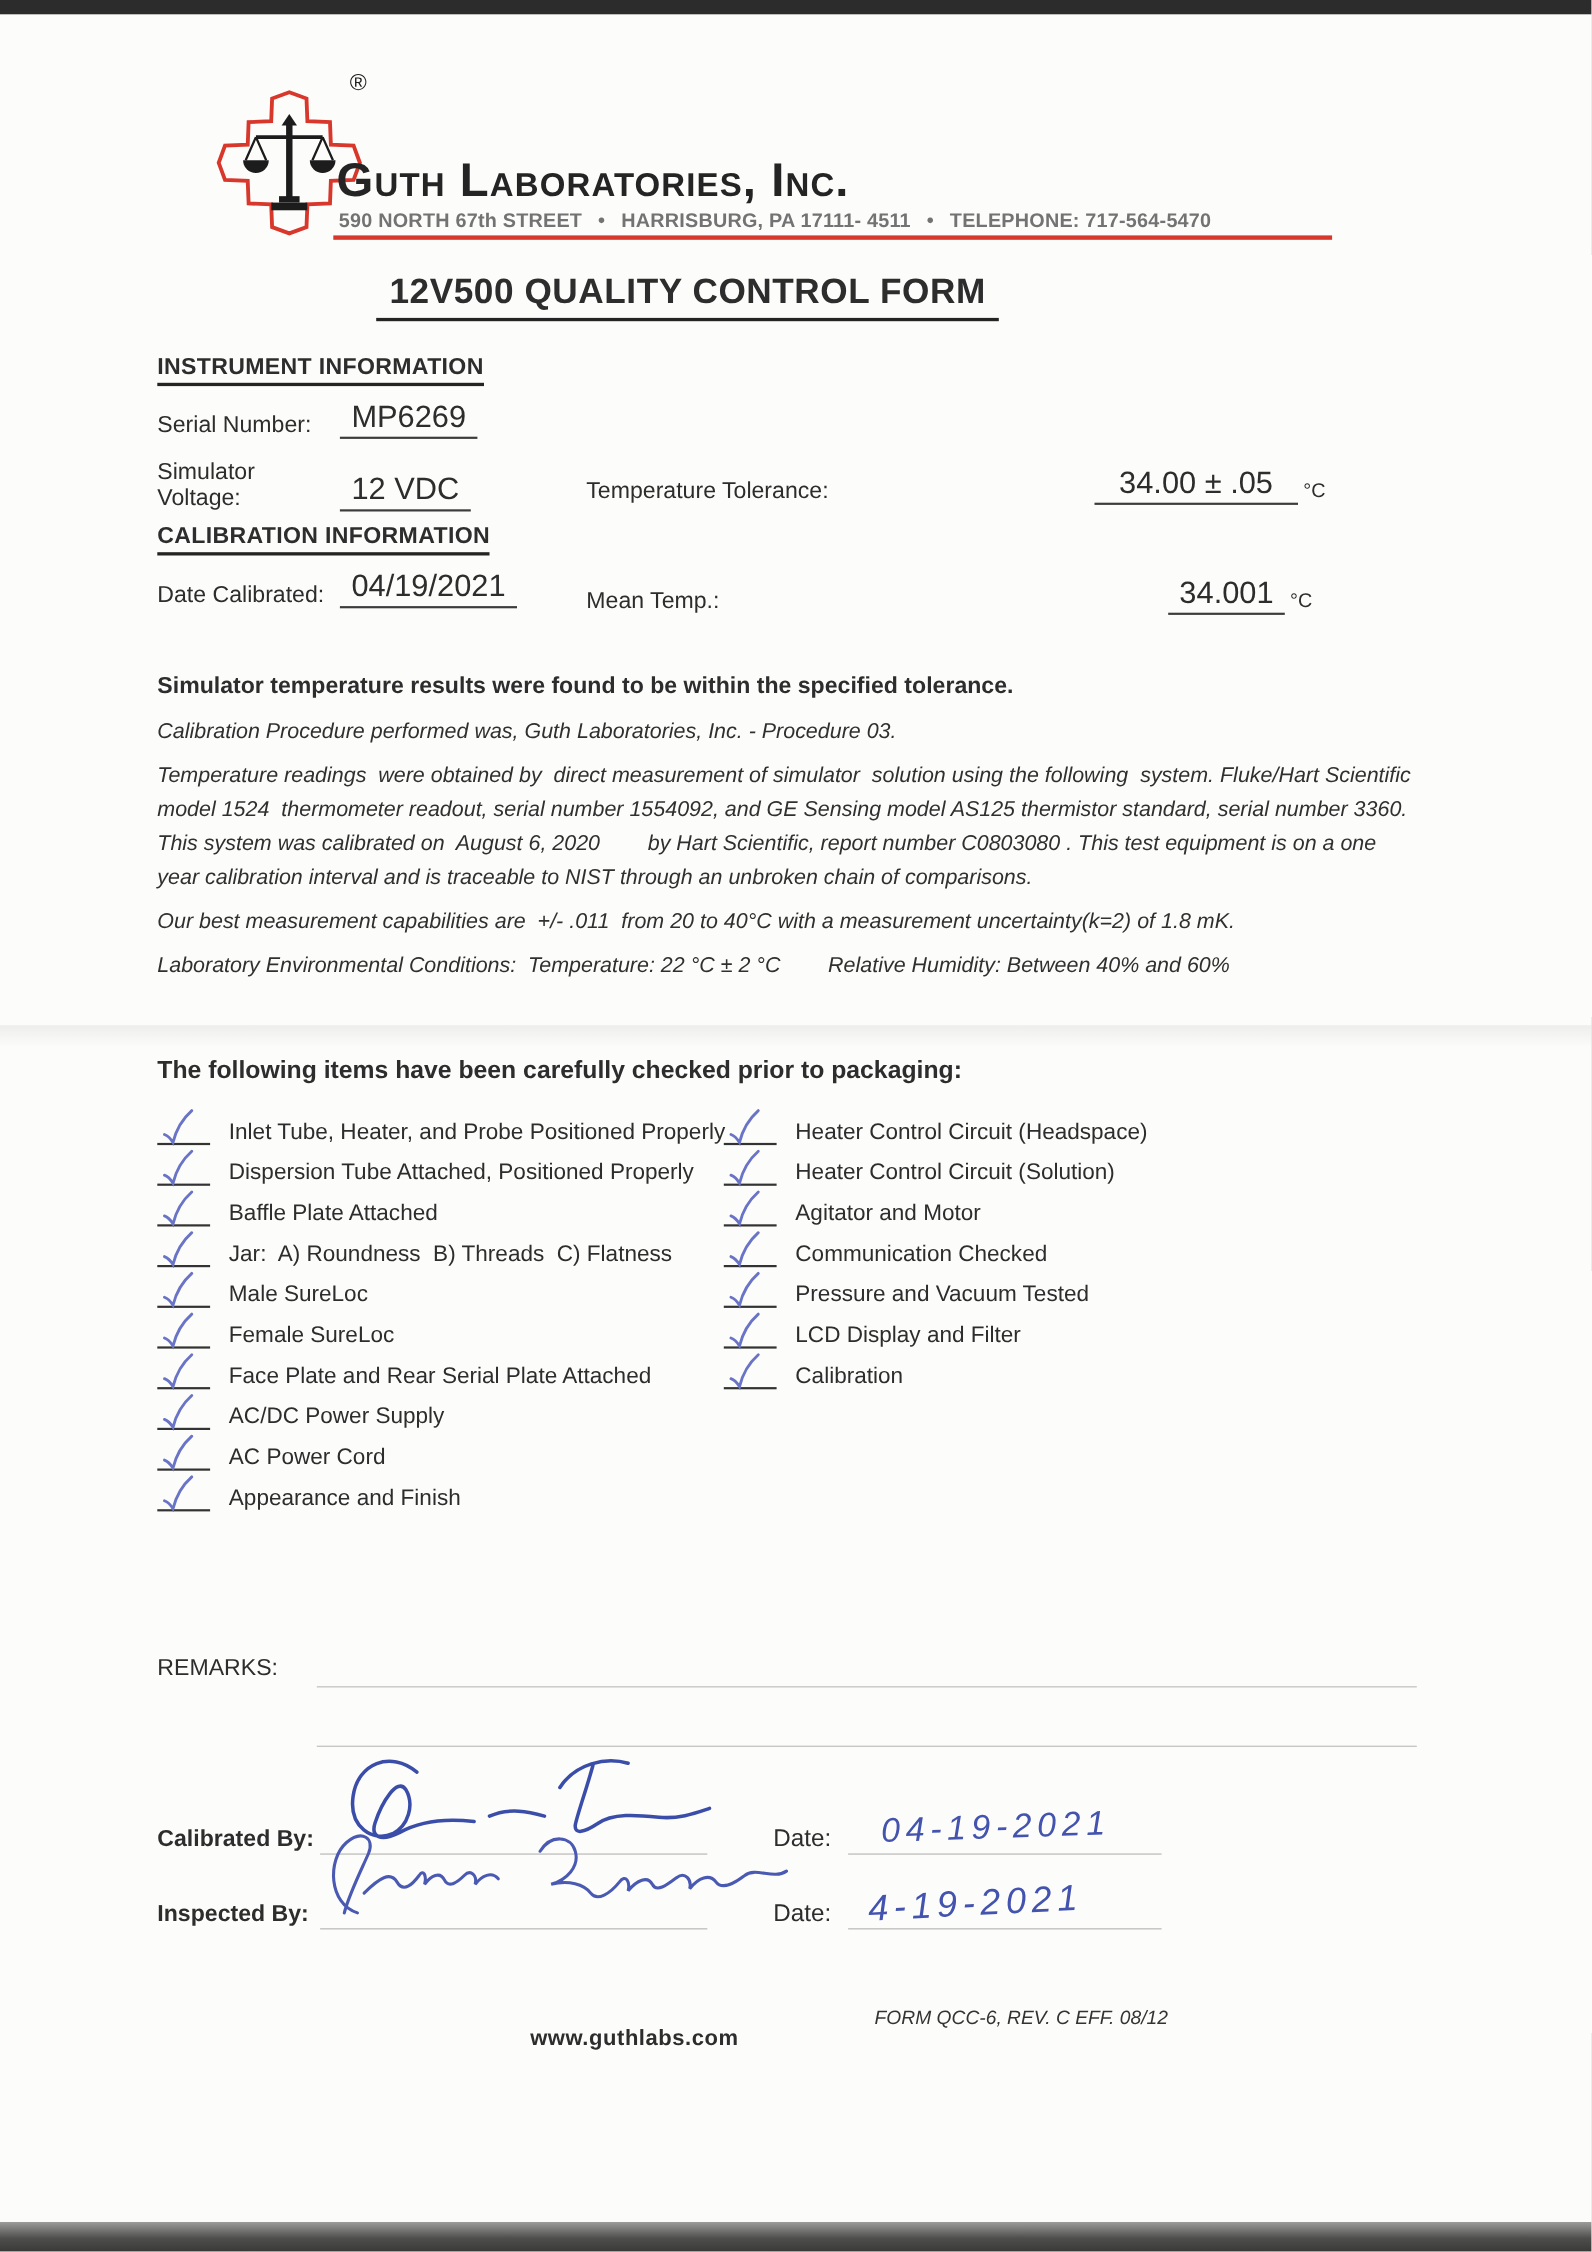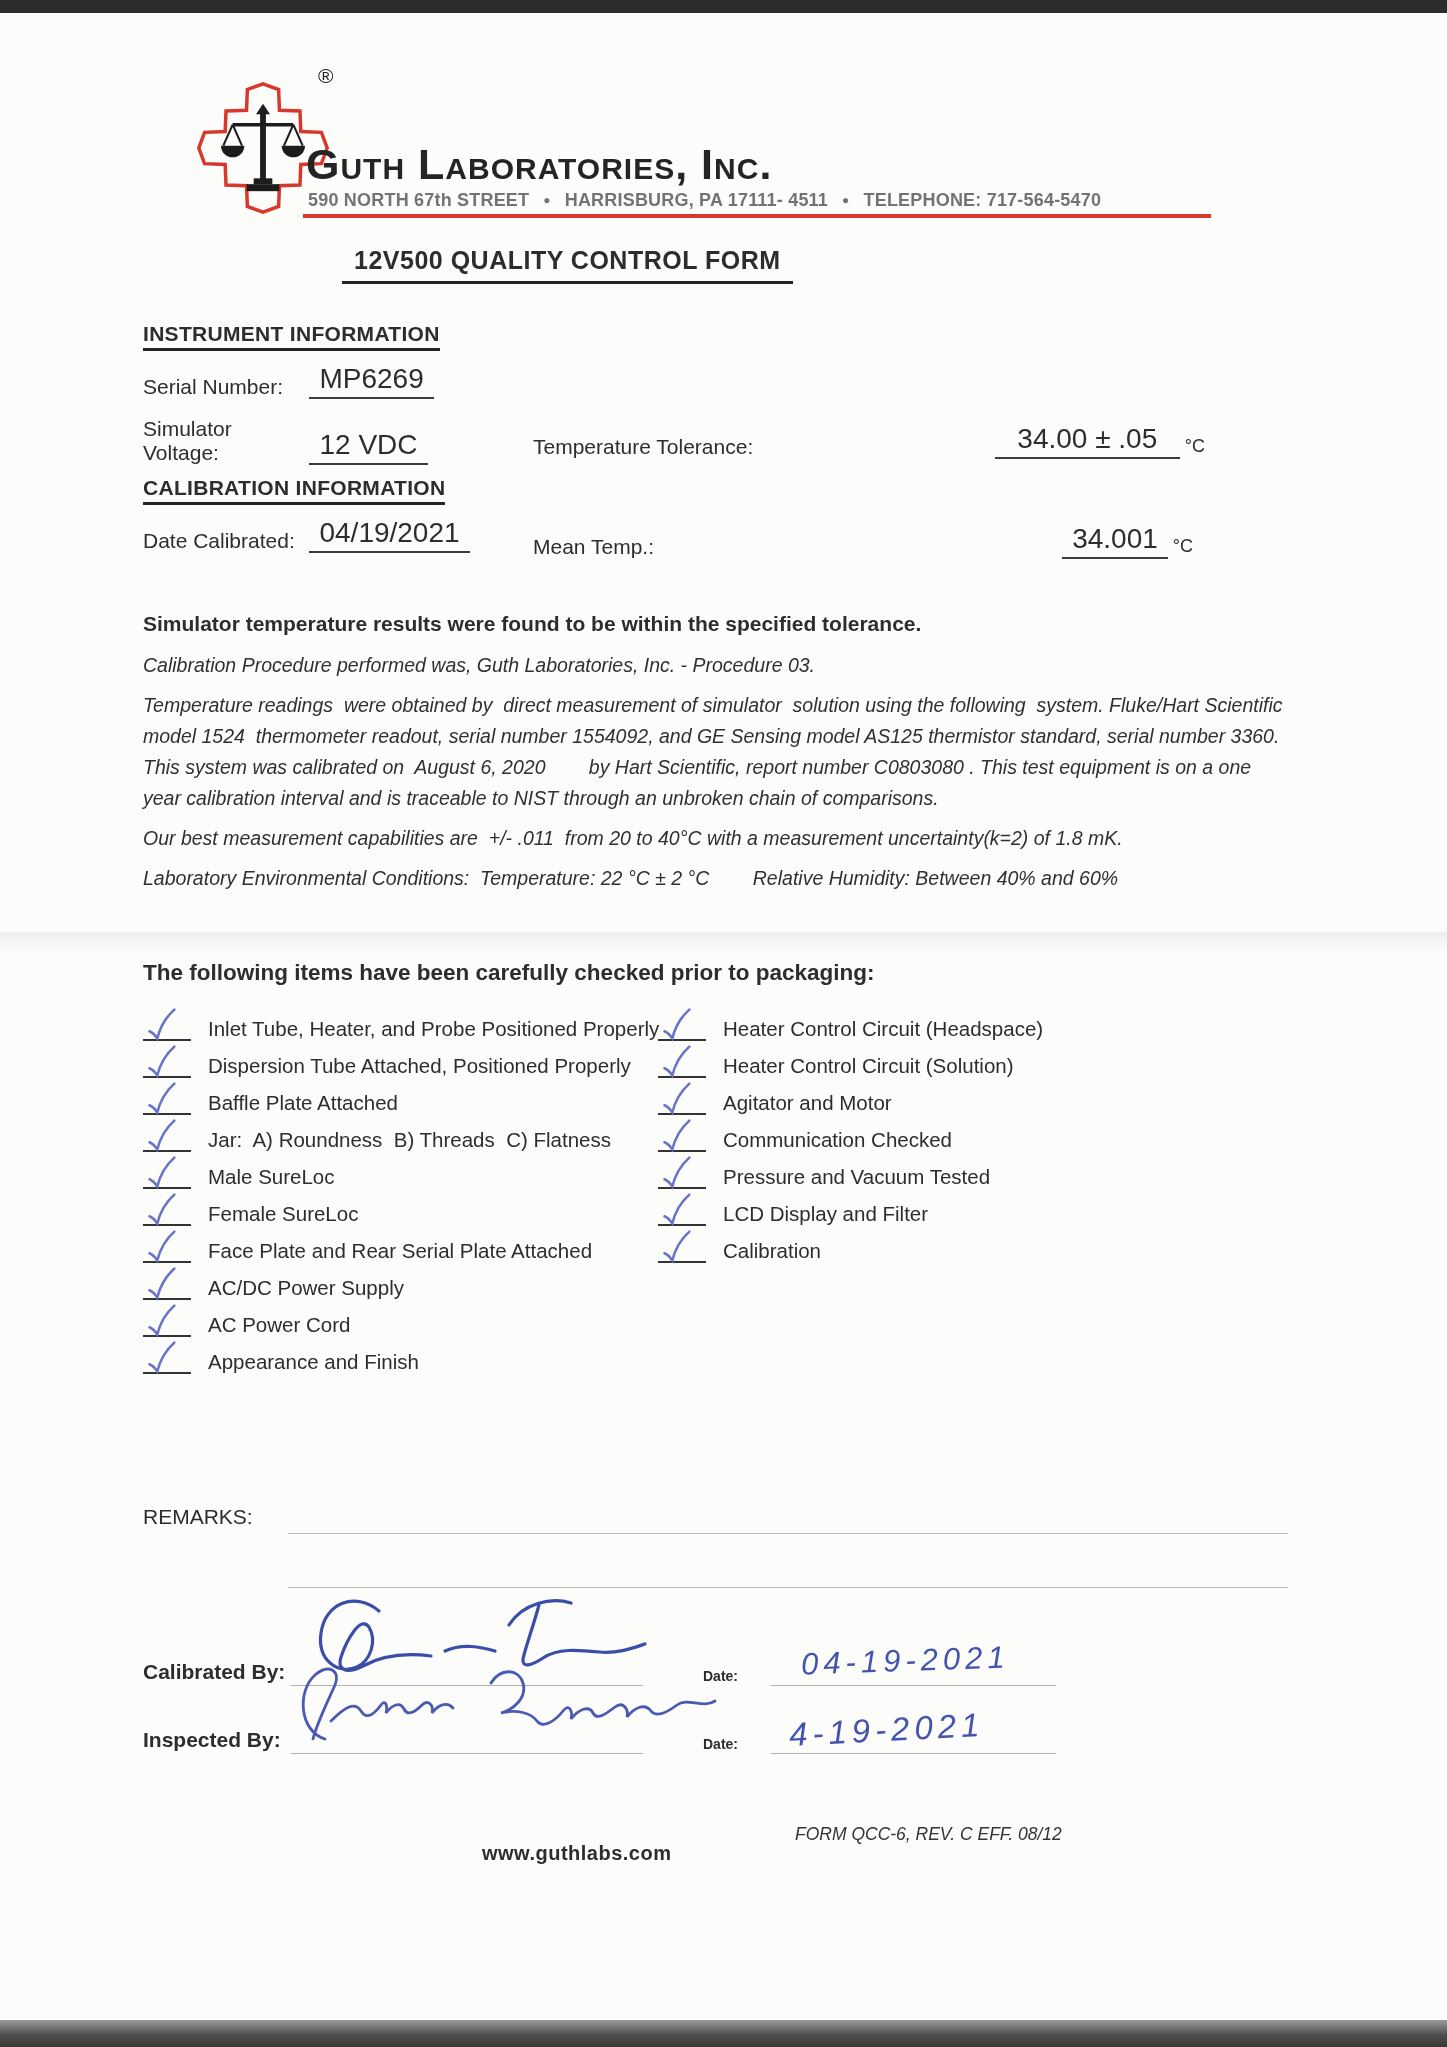--- a/index.html
+++ b/index.html
@@ -18,21 +18,21 @@
   
   .logo { position:absolute; left:193px; top:78px; }
   .reg { position:absolute; left:318px; top:64px; font-size:21px; color:#1d1d1d; }
   .company { position:absolute; left:306px; top:140px; font-size:43px; font-weight:bold;
              font-variant:small-caps; letter-spacing:1px; color:#242424; }
   .addr { position:absolute; left:308px; top:190px; font-size:18px; font-weight:bold;
           letter-spacing:0.2px; color:#737373; white-space:nowrap; }
   .addr .dot { font-size:12px; vertical-align:2px; padding:0 14px; }
   .redline { position:absolute; left:303px; top:214px; width:908px; height:4px; background:#d8382c; }
 
-  .title { position:absolute; left:342px; top:246px; font-size:25px; font-weight:bold;
+  .title { position:absolute; left:342px; top:246px; font-size:32px; font-weight:bold;
            letter-spacing:0.5px; border-bottom:3px solid #242424; padding:0 12px 6px 12px; }
 
   .sec-head { display:inline-block; font-size:21px; font-weight:bold; letter-spacing:0.3px;
               border-bottom:3px solid #242424; padding-bottom:2px; }
 
   .block { position:absolute; left:143px; width:1150px; }
   .b-instrument { top:322px; }
   .b-calibration { top:476px; }
 
   .row { position:relative; height:42px; margin-top:12px; }
@@ -69,21 +69,21 @@
   .remarks-lbl { font-size:21px; }
   .r-line { border-bottom:1.5px solid #b9b9b7; }
   .r-line1 { position:absolute; left:145px; top:28px; width:1000px; }
   .r-line2 { position:absolute; left:145px; top:82px; width:1000px; }
 
   
   .b-signoff { top:1640px; }
   .sig-row { position:relative; height:46px; margin-bottom:22px; }
   .sig-lbl { position:absolute; left:0; bottom:2px; font-size:21px; font-weight:bold; }
   .sig-line { position:absolute; left:148px; bottom:0; width:352px; border-bottom:1.5px solid #b2b2b0; }
-  .date-lbl { position:absolute; left:560px; bottom:2px; font-size:14px; font-weight:bold; }
+  .date-lbl { position:absolute; left:560px; bottom:2px; font-size:22px; font-weight:normal; }
   .date-line { position:absolute; left:628px; bottom:0; width:285px; border-bottom:1.5px solid #b2b2b0; }
   .sig-svg { position:absolute; overflow:visible; }
   .hand { position:absolute; font-style:italic; color:#4353ae; font-size:31px;
           letter-spacing:5px; white-space:nowrap; }
   .hand1 { left:30px; bottom:6px; transform:rotate(-2deg); }
   .hand2 { left:18px; bottom:4px; font-size:33px; transform:rotate(-3deg); }
 
   
   .b-footer { position:absolute; top:1822px; left:0; width:1447px; height:60px; }
   .site { position:absolute; left:482px; top:20px; font-size:20px; font-weight:bold; letter-spacing:0.5px; }

